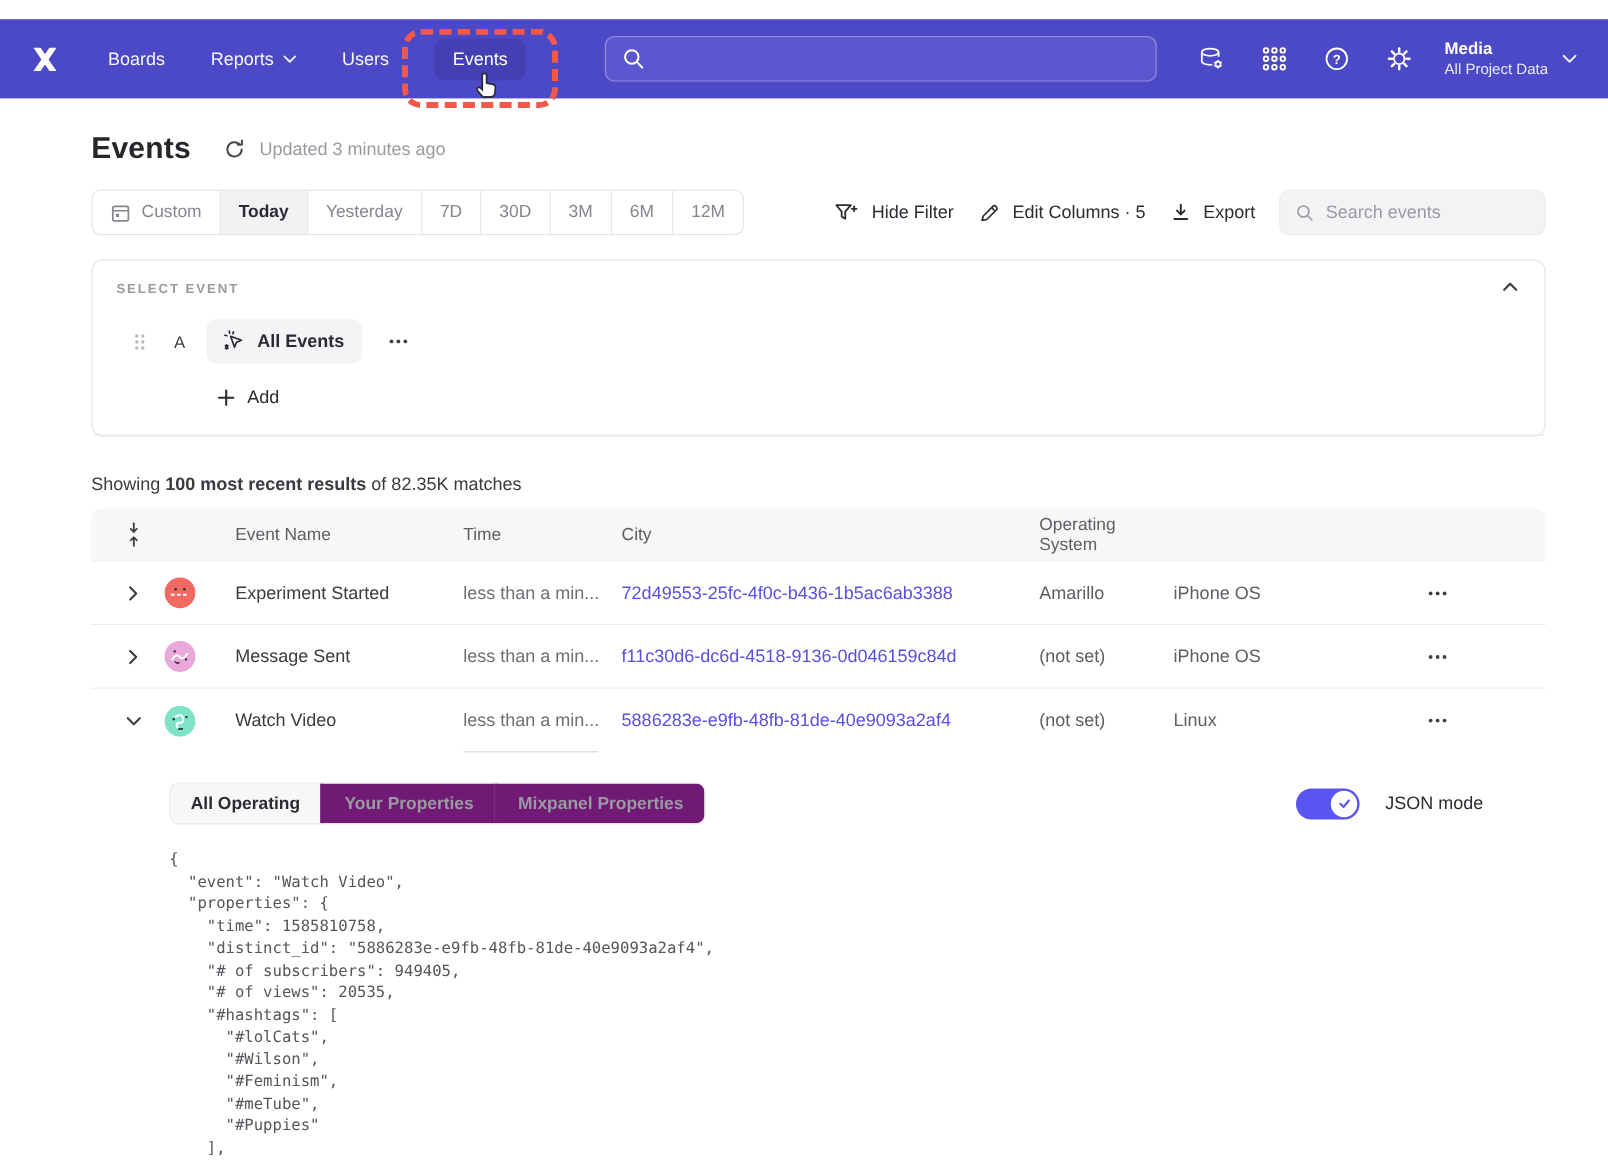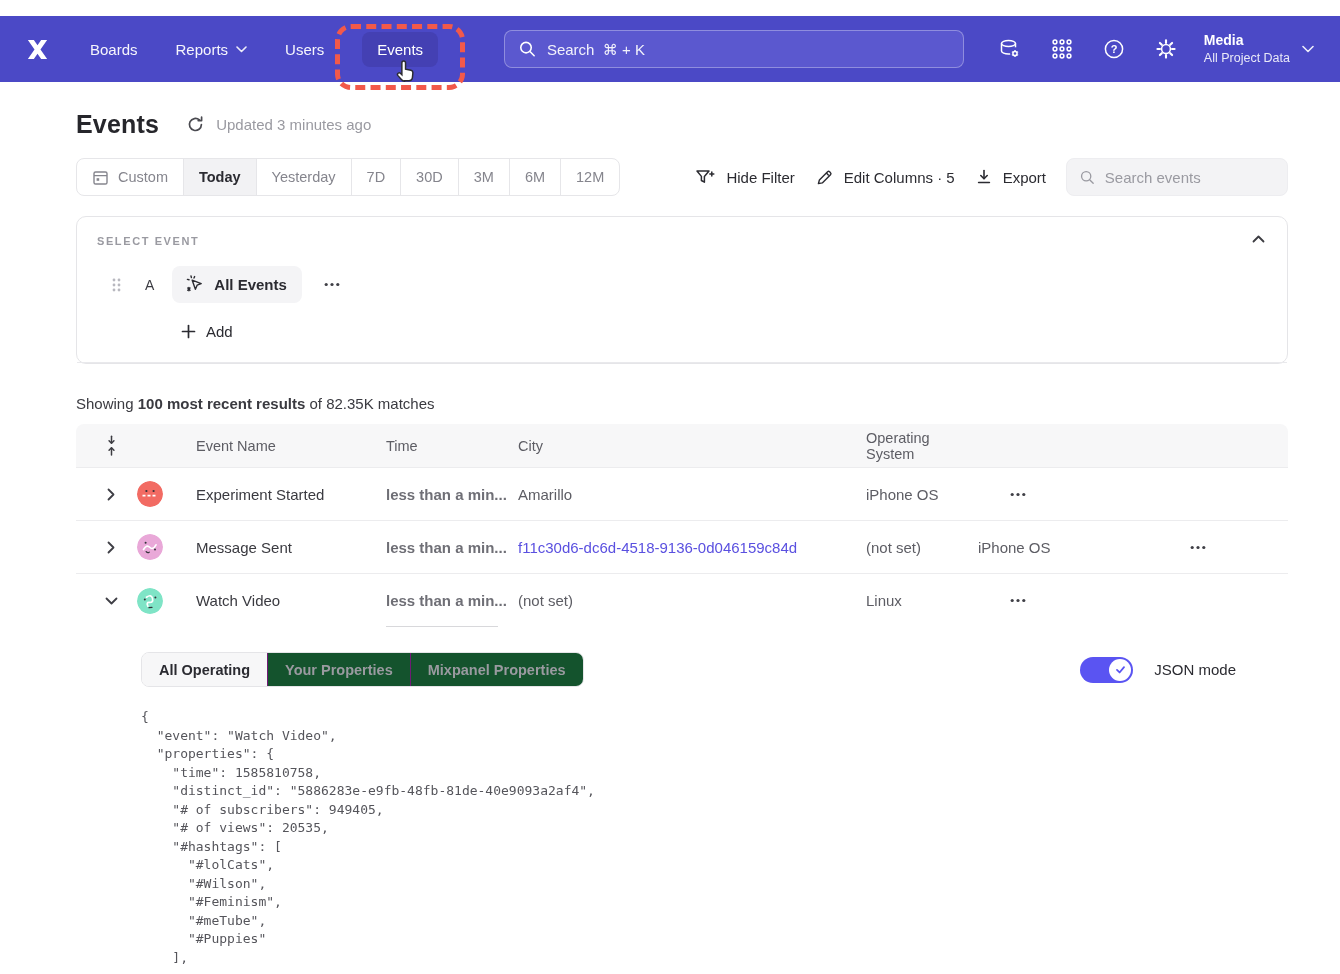--- a/index.html
+++ b/index.html
@@ -73,32 +73,32 @@
   .etable { margin-top:12px; }
   .trow { display:grid; grid-template-columns:30px 68px 190px 132px 348px 112px 180px 1fr;
     align-items:center; padding-left:22px; }
   .thead { background:#f7f7f8; border-radius:8px 8px 0 0; height:44px; border-bottom:1px solid #ececee;
     font-size:14.5px; color:#5d5d64; }
   .tbody-row { height:53px; border-bottom:1px solid #ececee; background:#fff; position:relative; }
   .tbody-row.expanded { border-bottom:none; }
   .expander { display:flex; align-items:center; justify-content:center; cursor:pointer; width:26px; height:26px; }
   .avatar { width:26px; height:26px; border-radius:50%; margin-left:9px; display:block; }
   .cell-name { font-size:15px; color:#3a3a40; }
-  .cell-time { font-size:15px; color:#6f6f76;font-weight:bold; }
+  .cell-time { font-size:15px; color:#6f6f76; }
   .cell-id { font-size:15px; color:#5A50E0; text-decoration:none; cursor:pointer; }
   .cell-plain { font-size:15px; color:#5d5d64; }
   .row-more { margin-left:28px; cursor:pointer; padding:6px 4px; display:flex; width:fit-content; }
   .time-underline { position:absolute; left:310px; bottom:0; width:112px; height:1px; background:#d8d8db; }
 
   
   .detail { padding:25px 0 0 65px; }
   .detail-top { display:flex; align-items:center; justify-content:space-between; padding-right:52px; }
   .tabs { display:inline-flex; border:1px solid #e5e5e8; border-radius:8px; overflow:hidden; height:35px; }
   .tab { display:flex; align-items:center; padding:0 17px; font-size:14.5px; font-weight:600; color:#9a9aa0;
-    border-left:1px solid #701a75; cursor:pointer; background:#14532d; }
+    border-left:3px solid #701a75; cursor:pointer; background:#701a75; }
   .tab:first-child { border-left:none; }
   .tab.active { background:#f7f7f8; color:#2b2b31; font-weight:bold; }
   .json-mode { display:flex; align-items:center; gap:21px; }
   .toggle { width:53px; height:26px; border-radius:13px; background:#5A54F2; position:relative; cursor:pointer; flex:0 0 auto; }
   .toggle-thumb { position:absolute; right:2px; top:2px; width:22px; height:22px; border-radius:50%; background:#fff;
     display:flex; align-items:center; justify-content:center; }
   .json-label { font-size:15px; color:#2b2b31; }
   .json-block { margin-top:21px; font-family:"DejaVu Sans Mono","Liberation Mono",monospace; font-size:13px;
     line-height:18.5px; color:#55555b; white-space:pre; }
 
@@ -134,21 +134,20 @@
         <svg class="cursor-glyph" width="22" height="26" viewBox="0 0 18 21">
           <path d="M7 18.8c-.9 0-1.8-.4-2.4-1.1l-3-3.4c-.5-.6-.45-1.5.15-2 .55-.45 1.35-.4 1.85.1l1.2 1.2V3.9c0-.85.65-1.5 1.5-1.5s1.5.65 1.5 1.5v5.1l4.4.95c1 .2 1.7 1.1 1.6 2.15l-.35 3.6c-.15 1.55-1.4 2.7-2.95 2.7H7z" fill="#fff" stroke="#2b2b31" stroke-width="1.2"></path>
         </svg>
       </span>
     </nav>
     <div class="nav-search">
       <svg width="18" height="18" viewBox="0 0 18 18">
           <circle cx="7.5" cy="7.5" r="5.6" fill="none" stroke="#fff" stroke-width="1.7"></circle>
           <line x1="12" y1="12" x2="16.2" y2="16.2" stroke="#fff" stroke-width="1.7" stroke-linecap="round"></line>
         </svg>
-      <input type="text" placeholder="Search  ⌘ + K" style="">
     </div>
     <div class="nav-right">
       <span class="nav-icon-btn">
         <svg width="24" height="24" viewBox="0 0 24 24" fill="none" stroke="#fff" stroke-width="1.5">
           <ellipse cx="10.5" cy="6.5" rx="7" ry="3"></ellipse>
           <path d="M3.5 6.5v7.5c0 1.65 3.1 3 7 3 .6 0 1.2-.03 1.7-.1"></path>
           <path d="M17.5 6.5v3.8"></path>
           <circle cx="17" cy="16.5" r="2.1"></circle>
           <path d="M17 12.9v1.2M17 18.9v1.2M20.1 14.7l-1 .6M14.9 17.7l-1 .6M13.9 14.7l1 .6M19.1 17.7l1 .6" stroke-width="1.3"></path>
         </svg>
@@ -343,20 +342,21 @@
             </svg>
         </span>
         <svg class="avatar" width="26" height="26" viewBox="0 0 26 26">
           <circle cx="13" cy="13" r="13" fill="#F26B63"></circle>
           <circle cx="9.4" cy="10" r="1.1" fill="#33333a"></circle>
             <circle cx="16.6" cy="10" r="1.1" fill="#33333a"></circle>
           <line x1="5.5" y1="14.6" x2="20.5" y2="14.6" stroke="#fff" stroke-width="1.6" stroke-dasharray="3 2"></line>
         </svg>
         <span class="cell-name">Experiment Started</span>
         <span class="cell-time">less than a min...</span>
+        <a class="cell-id">72d49553-25fc-4f0c-b436-1b5ac6ab3388</a>
         <span class="cell-plain">Amarillo</span>
         <span class="cell-plain">iPhone OS</span>
         <span class="row-more">
             <svg width="16" height="5" viewBox="0 0 16 5" fill="#3f3f46">
               <circle cx="2.2" cy="2.5" r="1.6"></circle>
               <circle cx="8" cy="2.5" r="1.6"></circle>
               <circle cx="13.8" cy="2.5" r="1.6"></circle>
             </svg>
           </span>
       </div>
@@ -396,20 +396,21 @@
         </span>
         <svg class="avatar" width="26" height="26" viewBox="0 0 26 26">
           <circle cx="13" cy="13" r="13" fill="#7FE4C6"></circle>
           <path d="M9.5 9.2q4.8-3.4 6 1.2 1 4.4-3.2 4-3.3-.3-1.4 3.8" fill="none" stroke="#fff" stroke-width="1.7" stroke-linecap="round"></path>
           <circle cx="7.8" cy="11.4" r="1" fill="#33333a"></circle>
             <circle cx="18.4" cy="9.6" r="1" fill="#33333a"></circle>
           <line x1="12" y1="19.6" x2="15" y2="19.4" stroke="#33333a" stroke-width="1.3" stroke-linecap="round"></line>
         </svg>
         <span class="cell-name">Watch Video</span>
         <span class="cell-time">less than a min...</span>
+        <a class="cell-id">5886283e-e9fb-48fb-81de-40e9093a2af4</a>
         <span class="cell-plain">(not set)</span>
         <span class="cell-plain">Linux</span>
         <span class="row-more">
             <svg width="16" height="5" viewBox="0 0 16 5" fill="#3f3f46">
               <circle cx="2.2" cy="2.5" r="1.6"></circle>
               <circle cx="8" cy="2.5" r="1.6"></circle>
               <circle cx="13.8" cy="2.5" r="1.6"></circle>
             </svg>
           </span>
         <span class="time-underline"></span>

